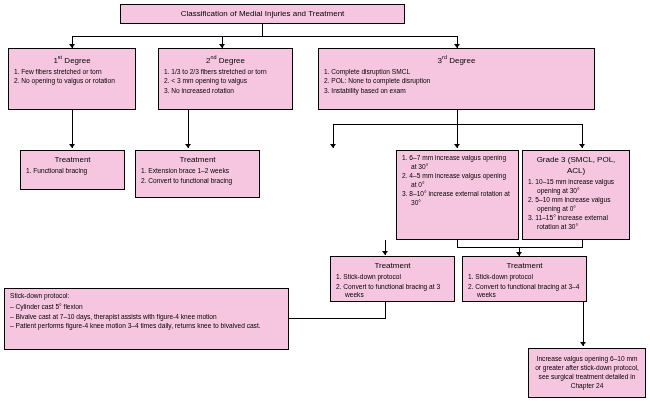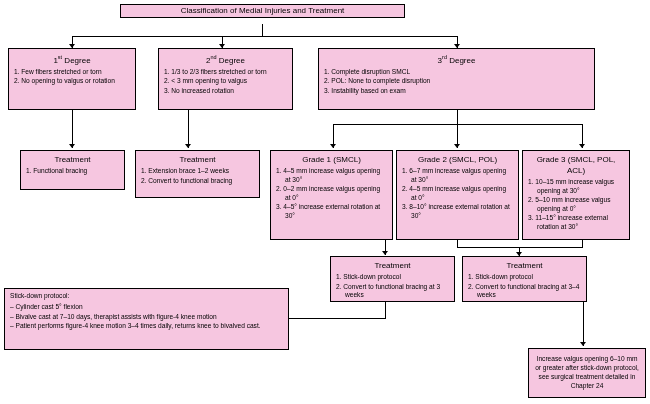--- a/index.html
+++ b/index.html
@@ -86,21 +86,21 @@
     border-left: 3px solid transparent;
     border-right: 3px solid transparent;
     border-top: 4px solid #000;
   }
 </style>
 </head>
 <body>
 
 <div id="stage">
 
-  <div class="box" style="left:120px; top:4px; width:285px; height:14px; display:flex; align-items:center; justify-content:center;">
+  <div class="box" style="left:120px; top:4px; width:285px; height:20px; display:flex; align-items:center; justify-content:center;">
     <div class="title-lg">Classification of Medial Injuries and Treatment</div>
   </div>
 
   <div class="ln v" style="left:262px; top:24px; height:12px;"></div>
 
   <div class="ln h" style="left:72px; top:36px; width:385px;"></div>
 
   <div class="ln v" style="left:72px; top:36px; height:12px;"></div>
   <div class="ln v" style="left:222px; top:36px; height:12px;"></div>
   <div class="ln v" style="left:457px; top:36px; height:12px;"></div>
@@ -155,31 +155,22 @@
 
   <div class="ln v" style="left:457px; top:110px; height:14px;"></div>
   <div class="ln h" style="left:333px; top:124px; width:249px;"></div>
   <div class="ln v" style="left:333px; top:124px; height:24px;"></div>
   <div class="ln v" style="left:457px; top:124px; height:24px;"></div>
   <div class="ln v" style="left:582px; top:124px; height:24px;"></div>
   <div class="arrow" style="left:330px; top:144px;"></div>
   <div class="arrow" style="left:454px; top:144px;"></div>
   <div class="arrow" style="left:579px; top:144px;"></div>
 
-  <div class="box" style="left:270px; top:150px; width:123px; height:90px;">
-    <div class="hdr">Grade 1 (SMCL)</div>
-    <ol class="items">
-      <li>1. 4–5 mm increase valgus opening at 30°</li>
-      <li>2. 0–2 mm increase valgus opening at 0°</li>
-      <li>3. 4–5° increase external rotation at 30°</li>
-    </ol>
-  </div>
 
   <div class="box" style="left:396px; top:150px; width:123px; height:90px;">
-    <div class="hdr">Grade 2 (SMCL, POL)</div>
     <ol class="items">
       <li>1. 6–7 mm increase valgus opening at 30°</li>
       <li>2. 4–5 mm increase valgus opening at 0°</li>
       <li>3. 8–10° increase external rotation at 30°</li>
     </ol>
   </div>
 
   <div class="box" style="left:522px; top:150px; width:108px; height:90px;">
     <div class="hdr">Grade 3 (SMCL, POL, ACL)</div>
     <ol class="items">

